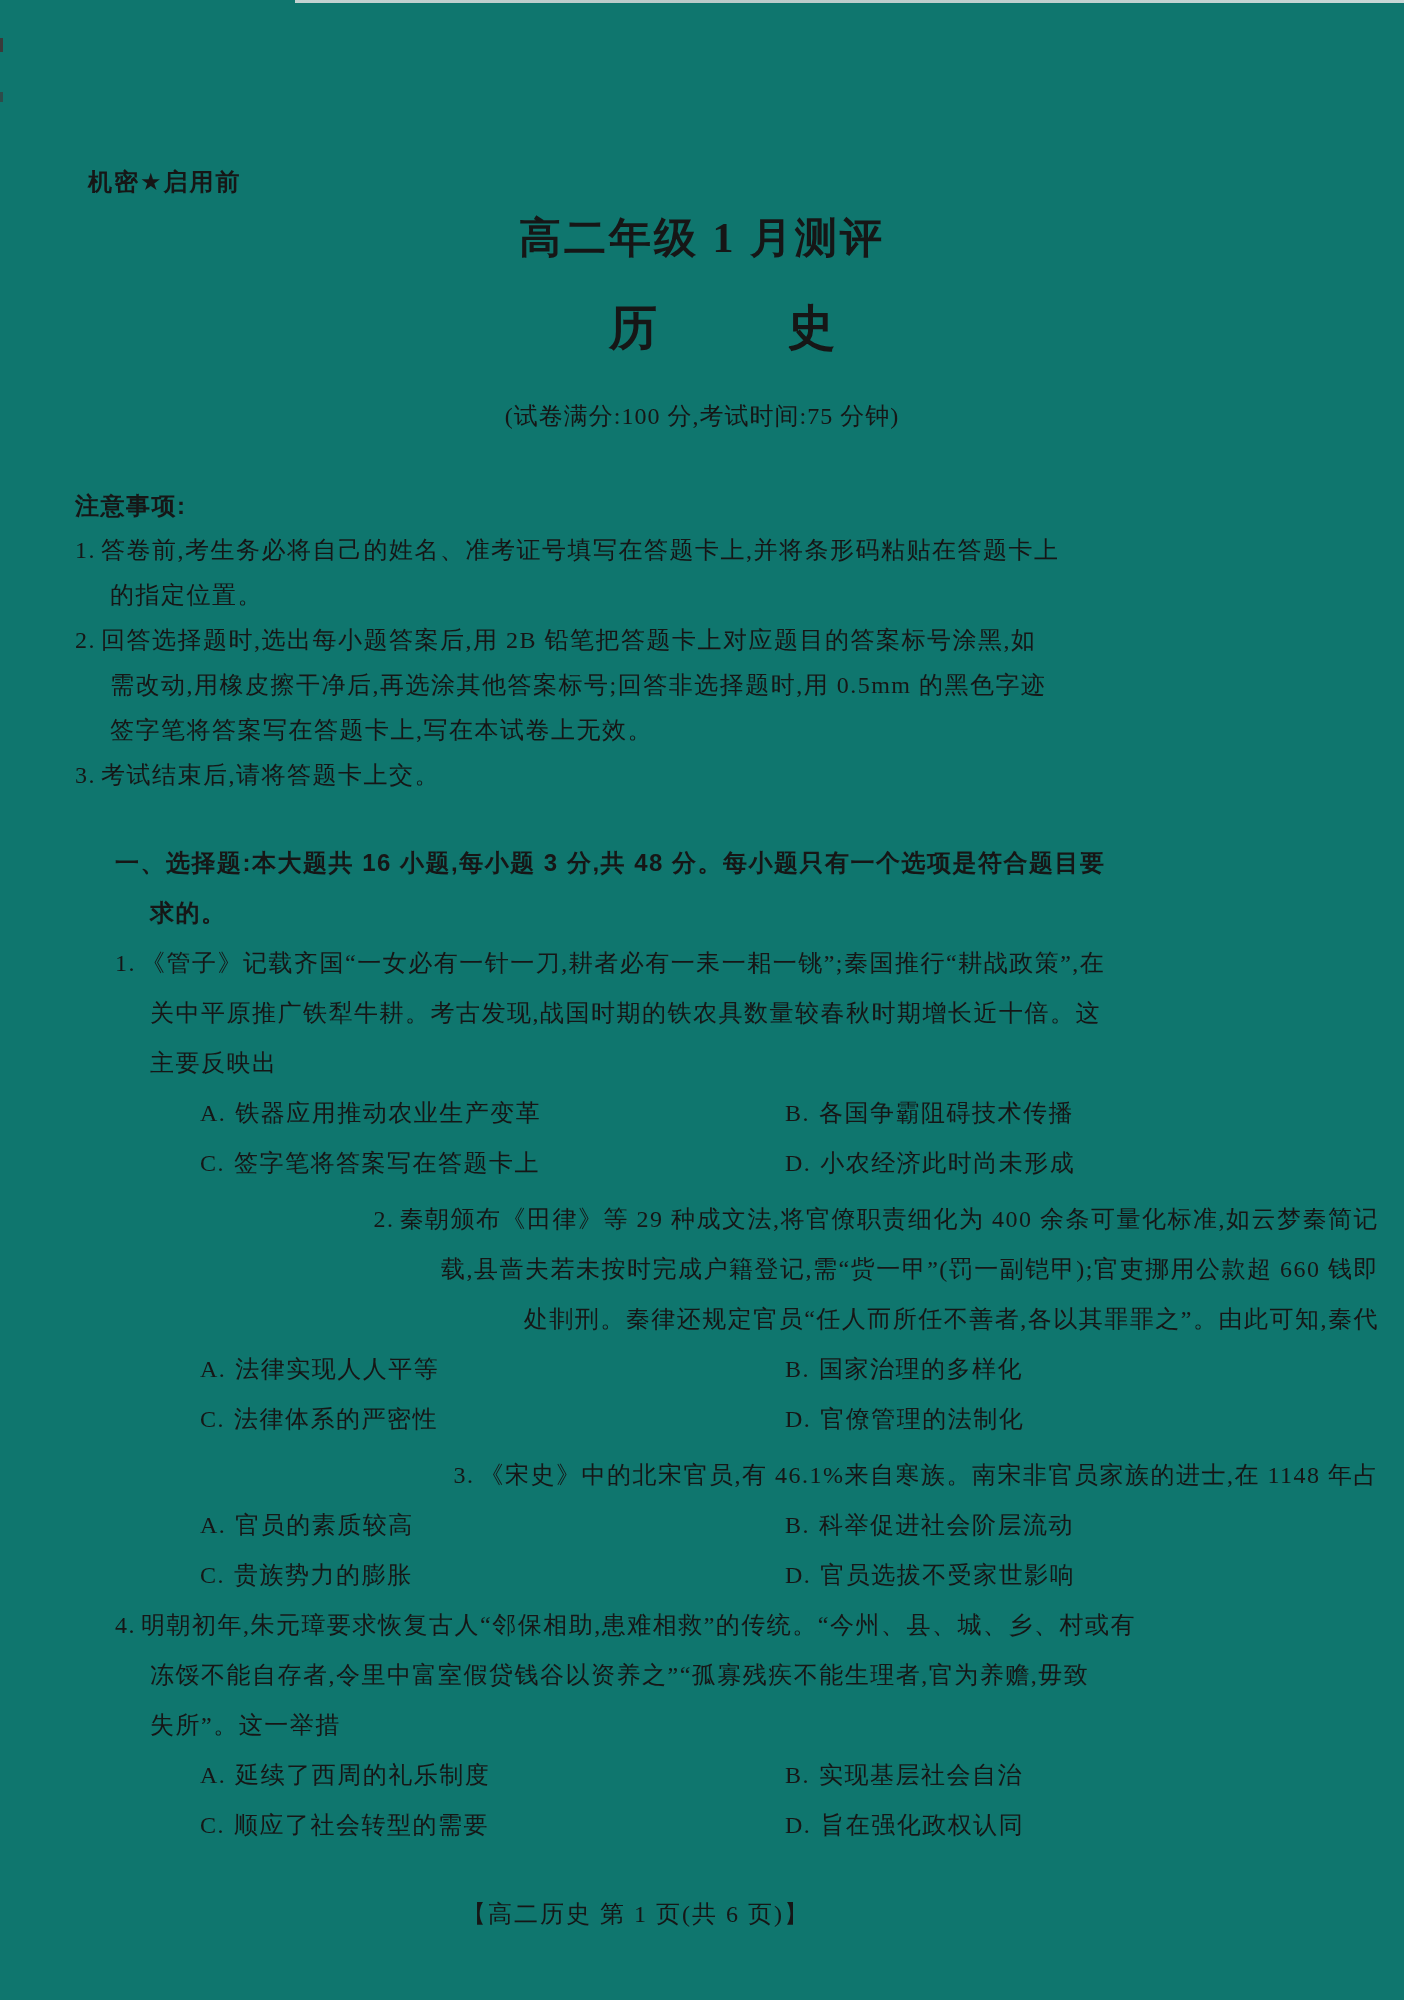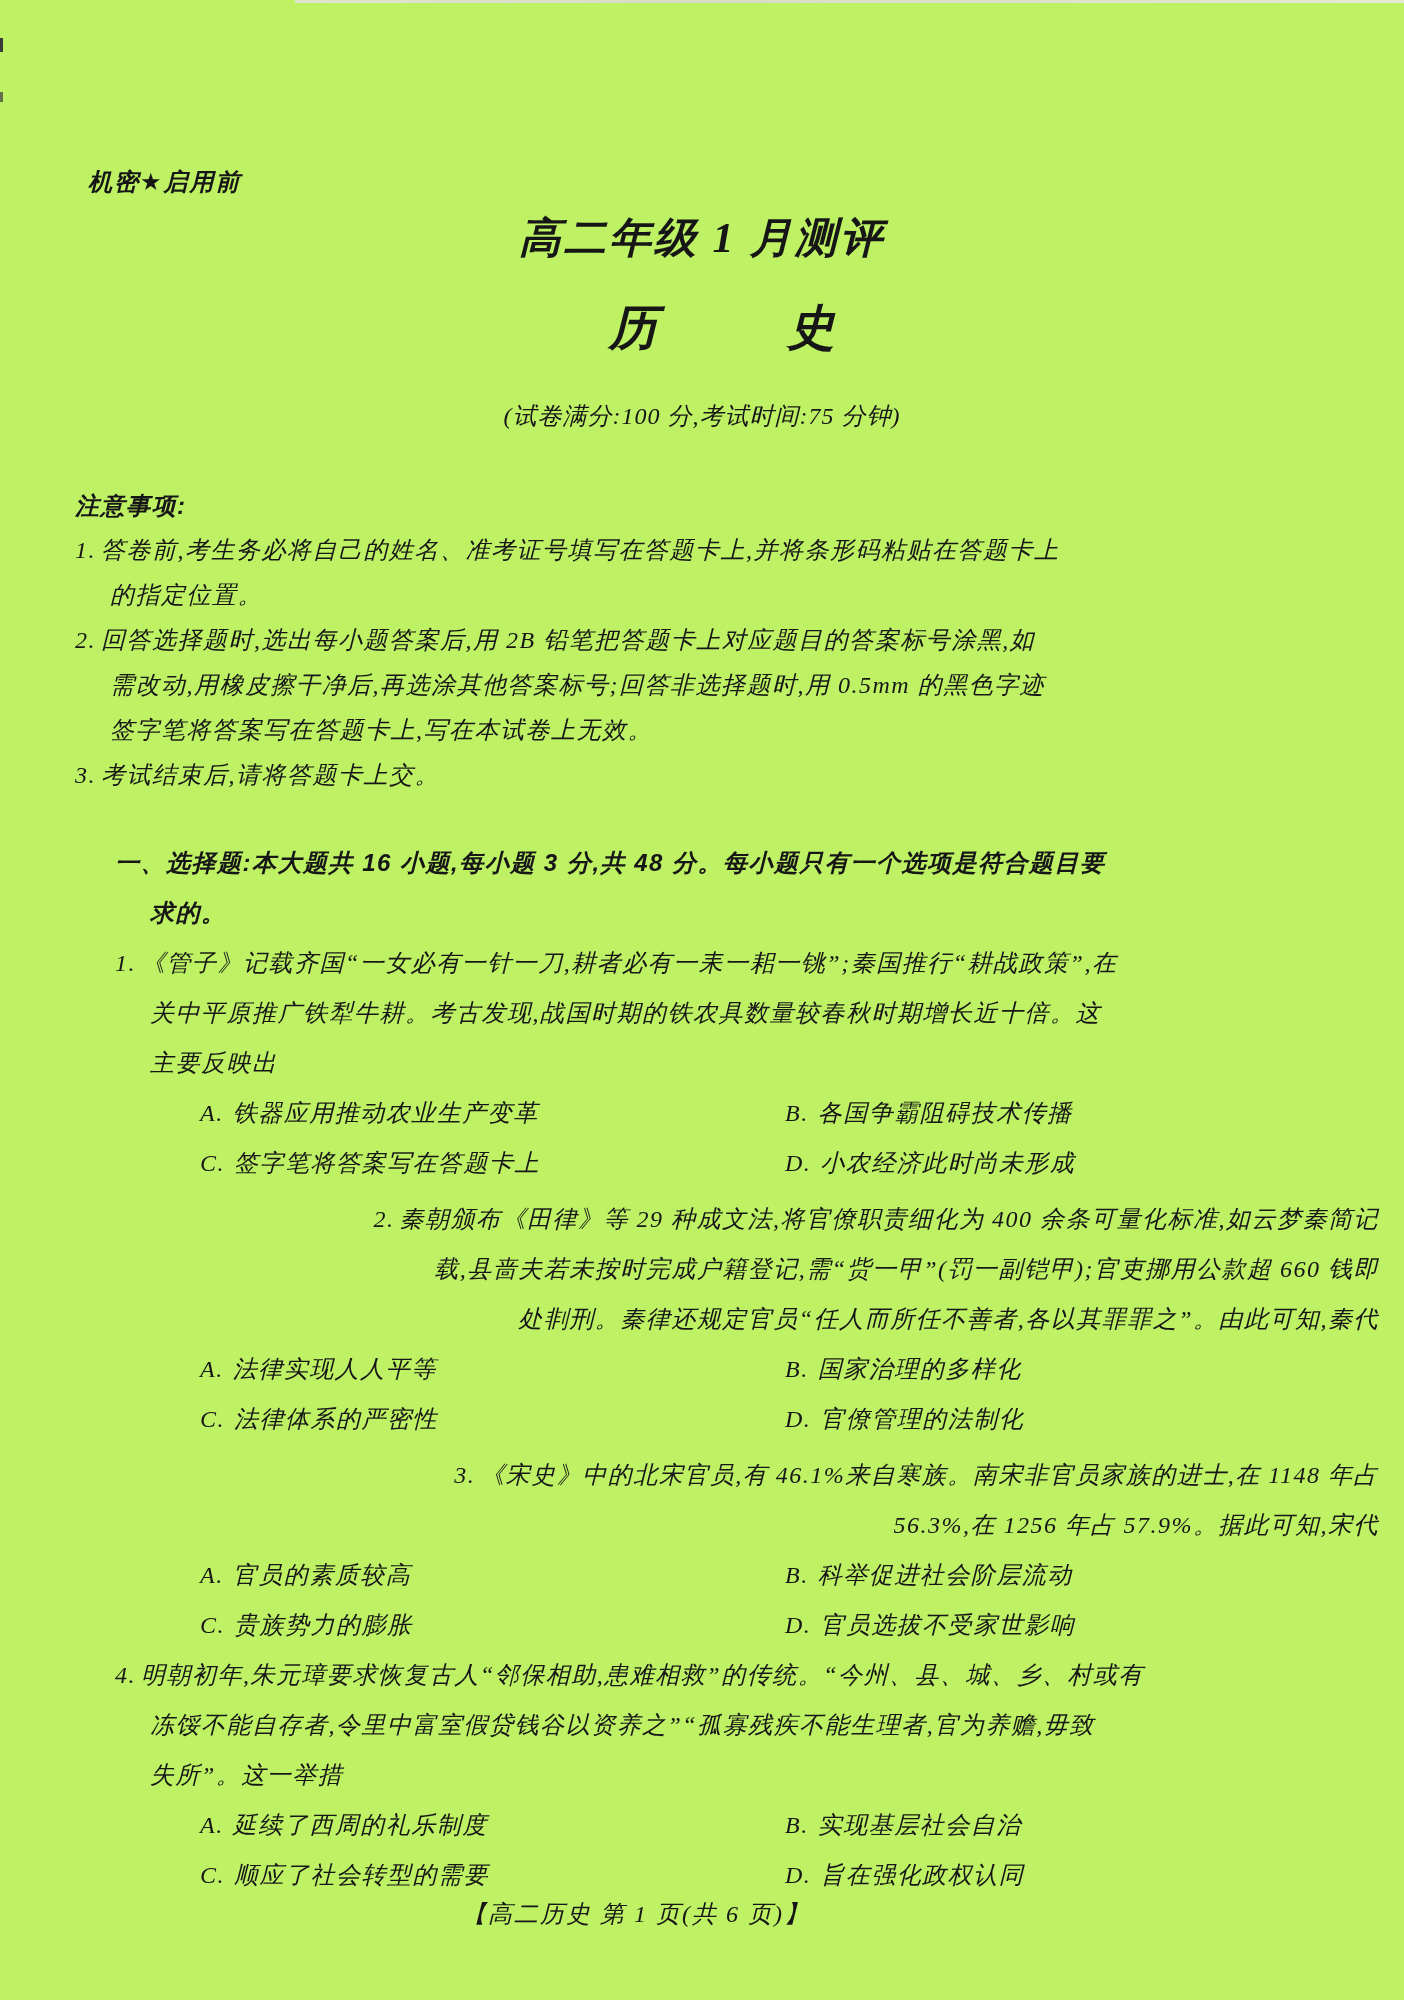--- a/index.html
+++ b/index.html
@@ -1,24 +1,23 @@
 <!DOCTYPE html>
 <html><head>
 <meta charset="utf-8">
 <style>
   html,body { margin:0; padding:0; background:#f2f2f2; }
   .page {
     position:relative;
     width:1404px; height:2000px;
     margin:0 auto;
-    background:#bef264;
+    background:#0f766e;
     color:#161616;
     font-family:"Liberation Serif","DejaVu Serif",serif;
     overflow:hidden;
-    font-style:italic;
   }
   .top-artifact {
     position:absolute; top:0; left:295px; width:1109px; height:3px;
     background:linear-gradient(90deg,#e3e3e3,#d9d9d9 35%,#e0e0e0 70%,#e9e9e9);
     opacity:.85;
   }
   .speck { position:absolute; left:0; width:3px; background:#3a3a3a; }
   .speck-1 { top:38px; height:14px; }
   .speck-2 { top:92px; height:10px; opacity:.7; }
 
@@ -135,21 +134,20 @@
       <div class="line opt-row">
         <span class="opt opt-a"><span class="opt-label">C.</span><span>法律体系的严密性</span></span>
         <span class="opt opt-b"><span class="opt-label">D.</span><span>官僚管理的法制化</span></span>
       </div>
     </div>
 
     <div class="question q-offset">
       <div class="line">
         <span class="num">3.</span><span>《宋史》中的北宋官员,有 46.1%来自寒族。南宋非官员家族的进士,在 1148 年占</span>
       </div>
-      <div class="line cont">56.3%,在 1256 年占 57.9%。据此可知,宋代</div>
       <div class="line opt-row">
         <span class="opt opt-a"><span class="opt-label">A.</span><span>官员的素质较高</span></span>
         <span class="opt opt-b"><span class="opt-label">B.</span><span>科举促进社会阶层流动</span></span>
       </div>
       <div class="line opt-row">
         <span class="opt opt-a"><span class="opt-label">C.</span><span>贵族势力的膨胀</span></span>
         <span class="opt opt-b"><span class="opt-label">D.</span><span>官员选拔不受家世影响</span></span>
       </div>
     </div>
 

